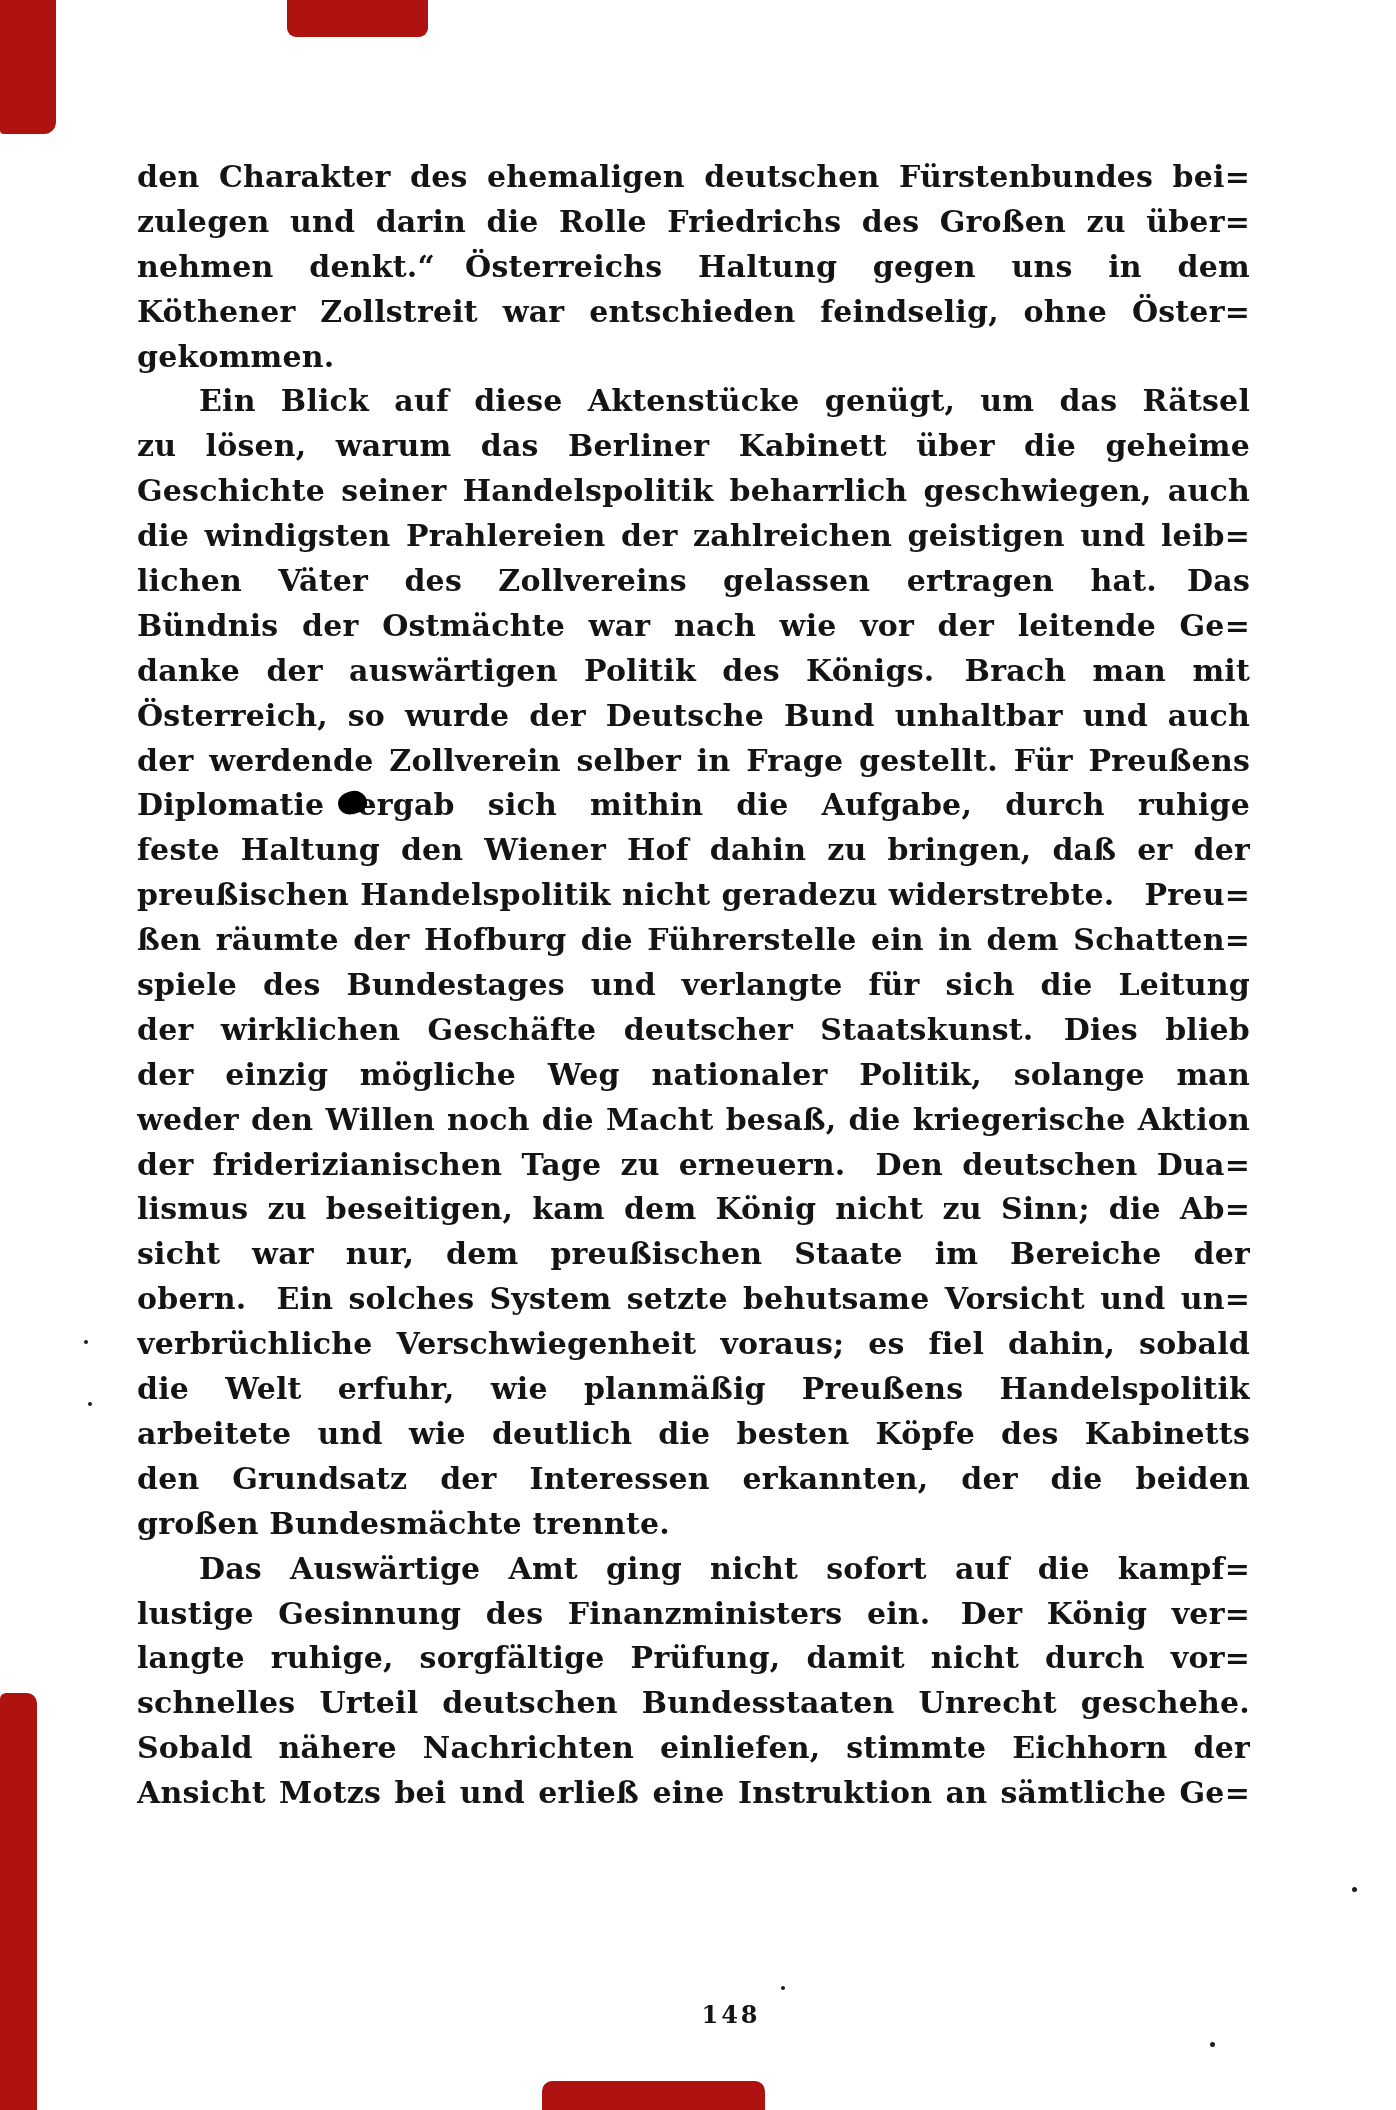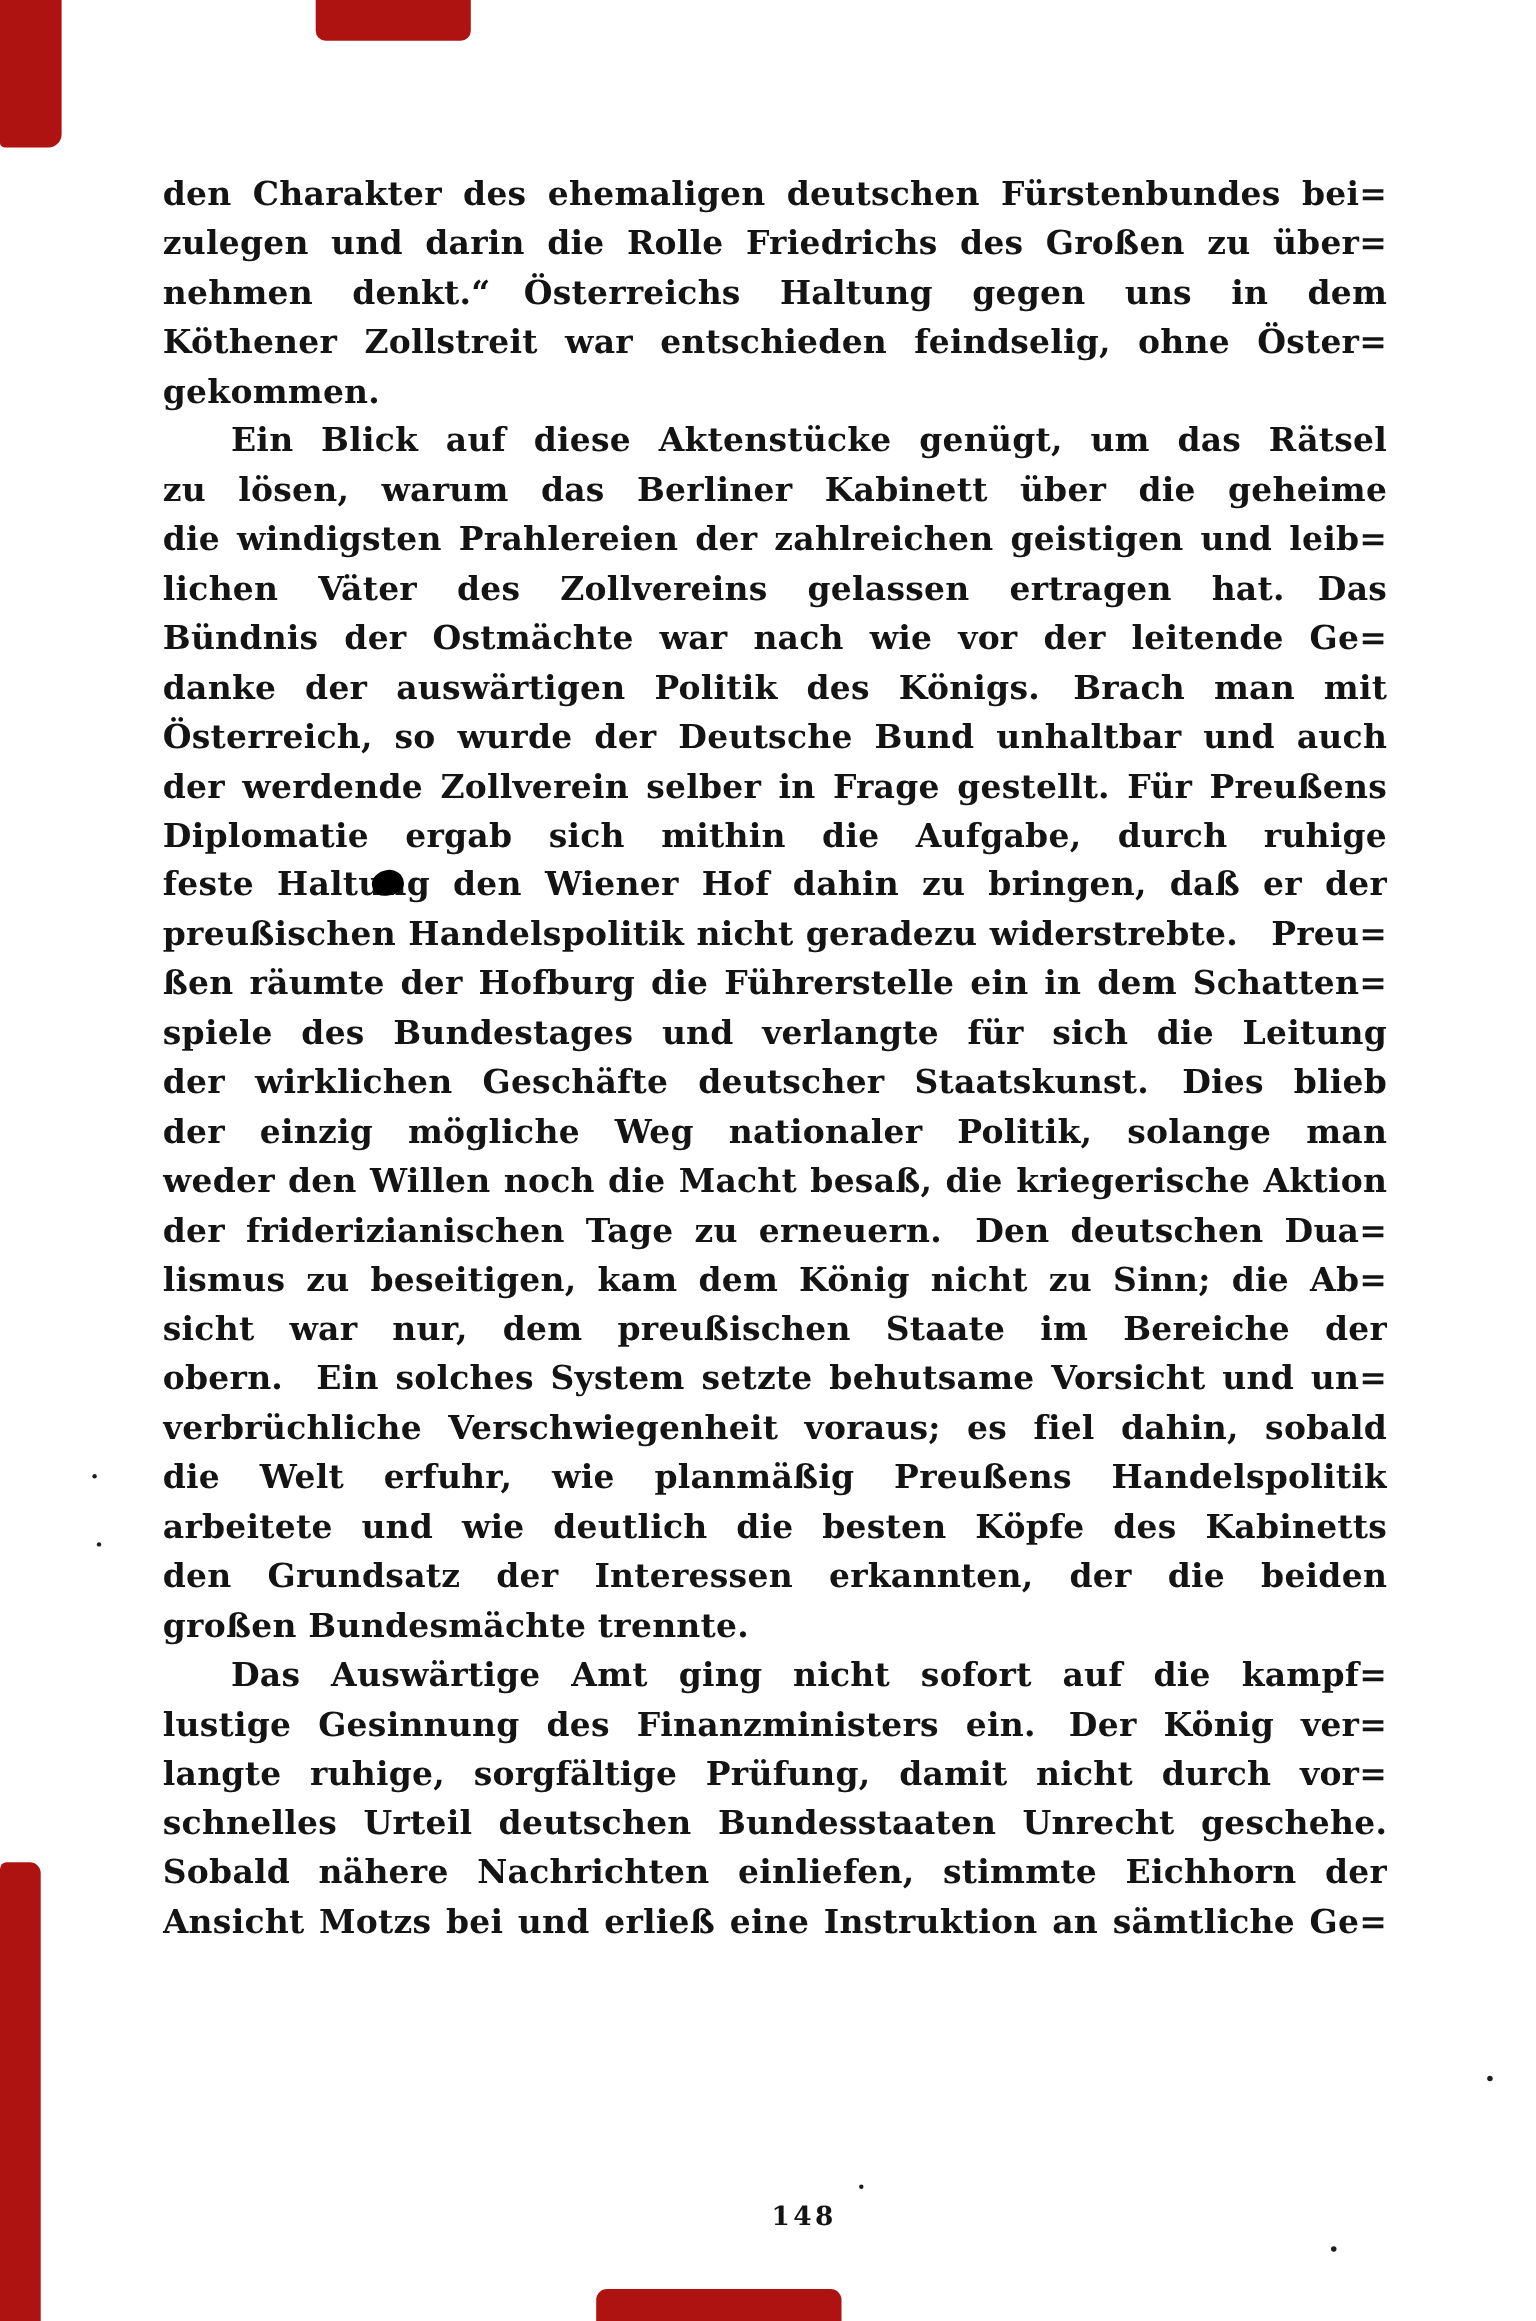--- a/index.html
+++ b/index.html
@@ -13,21 +13,21 @@
   .page {
     position: absolute;
     left: 0; top: 0;
     width: 1396px;
     height: 2110px;
     background: var(--paper, #ffffff);
   }
   
   .textblock {
     position: absolute;
-    left: 148px;
+    left: 137px;
     top: 155px;
     width: 1113px;
     font-family: "DejaVu Serif", serif;
     font-weight: bold;
     font-size: 30px;
     color: var(--ink, #141414);
     letter-spacing: 0.2px;
   }
   .line {
     height: 44.9px;
@@ -97,20 +97,21 @@
   <div class="redmark red-bottom"></div>
 
   <div class="textblock">
       <div class="line">den Charakter des ehemaligen deutschen Fürstenbundes bei=</div>
       <div class="line">zulegen und darin die Rolle Friedrichs des Großen zu über=</div>
       <div class="line">nehmen denkt.“ Österreichs Haltung gegen uns in dem</div>
       <div class="line">Köthener Zollstreit war entschieden feindselig, ohne Öster=</div>
       <div class="line end">gekommen.</div>
       <div class="line indent">Ein Blick auf diese Aktenstücke genügt, um das Rätsel</div>
       <div class="line">zu lösen, warum das Berliner Kabinett über die geheime</div>
+      <div class="line">Geschichte seiner Handelspolitik beharrlich geschwiegen, auch</div>
       <div class="line">die windigsten Prahlereien der zahlreichen geistigen und leib=</div>
       <div class="line">lichen Väter des Zollvereins gelassen ertragen hat. Das</div>
       <div class="line">Bündnis der Ostmächte war nach wie vor der leitende Ge=</div>
       <div class="line">danke der auswärtigen Politik des Königs. Brach man mit</div>
       <div class="line">Österreich, so wurde der Deutsche Bund unhaltbar und auch</div>
       <div class="line">der werdende Zollverein selber in Frage gestellt. Für Preußens</div>
       <div class="line">Diplomatie ergab sich mithin die Aufgabe, durch ruhige</div>
       <div class="line">feste Haltung den Wiener Hof dahin zu bringen, daß er der</div>
       <div class="line">preußischen Handelspolitik nicht geradezu widerstrebte. Preu=</div>
       <div class="line">ßen räumte der Hofburg die Führerstelle ein in dem Schatten=</div>

